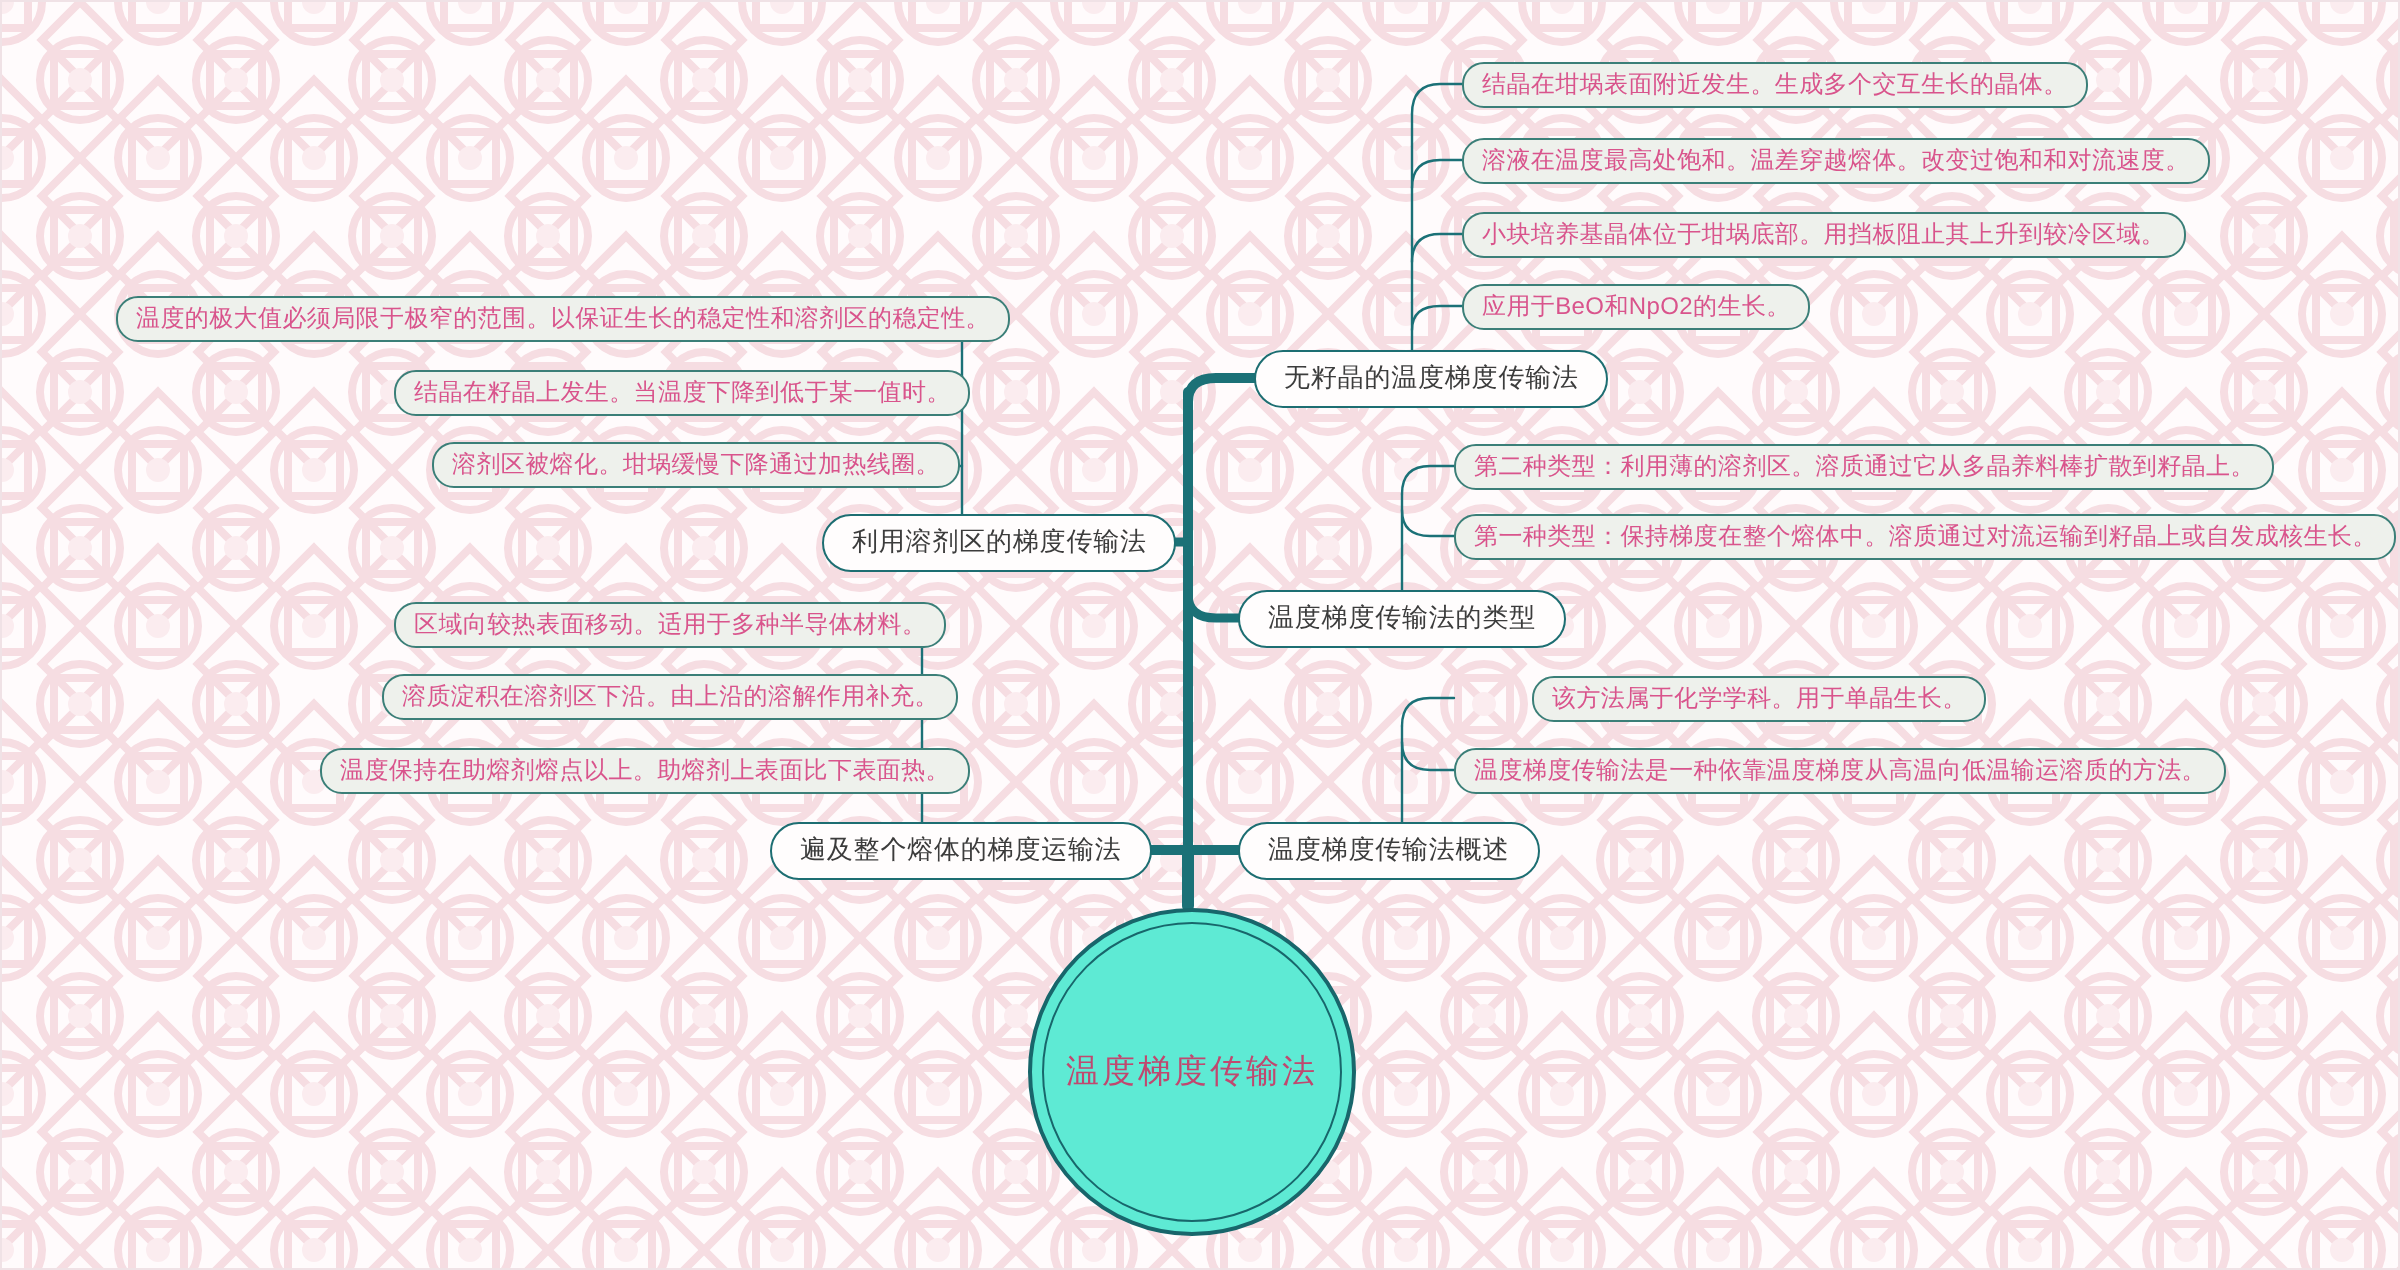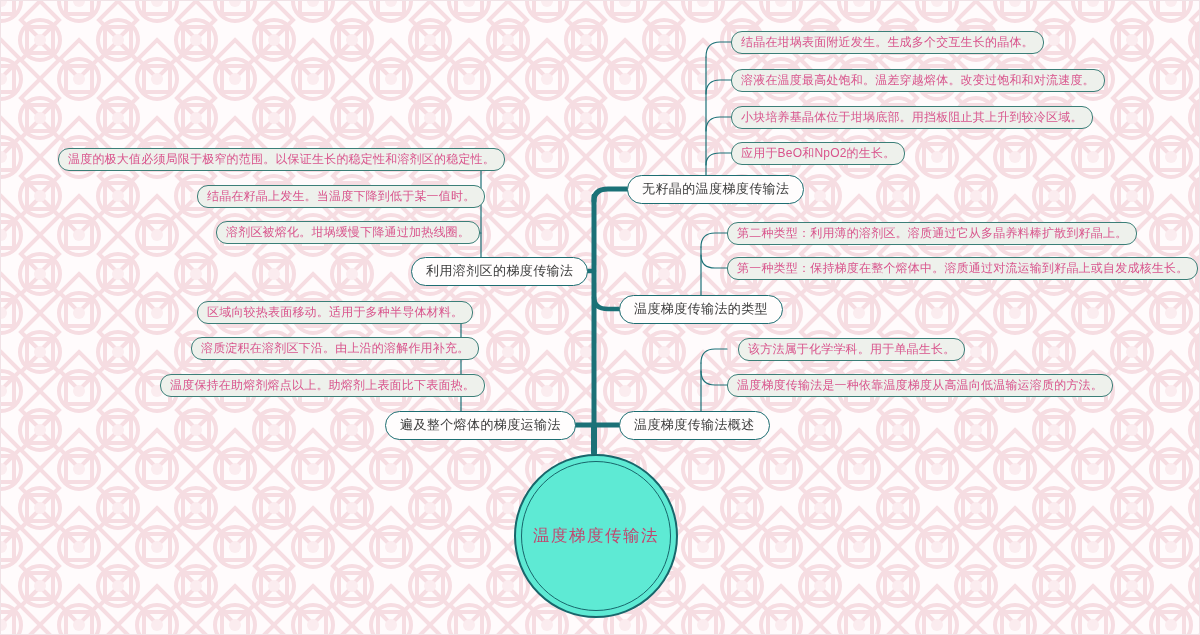--- a/index.html
+++ b/index.html
@@ -202,21 +202,21 @@
   <div class="node leaf" style="left:726px; top:256px;">
     <span>第一种类型：保持梯度在整个熔体中。溶质通过对流运输到籽晶上或自发成核生长。</span>
   </div>
   <div class="node leaf" style="left:726px; top:221px;">
     <span>第二种类型：利用薄的溶剂区。溶质通过它从多晶养料棒扩散到籽晶上。</span>
   </div>
   <div class="node branch" style="left:618px; top:294px;">
     <span>温度梯度传输法的类型</span>
   </div>
 
-  <div class="node leaf" style="left:737px; top:337px;">
+  <div class="node leaf" style="left:765px; top:337px;">
     <span>该方法属于化学学科。用于单晶生长。</span>
   </div>
   <div class="node leaf" style="left:726px; top:373px;">
     <span>温度梯度传输法是一种依靠温度梯度从高温向低温输运溶质的方法。</span>
   </div>
   <div class="node branch" style="left:618px; top:410px;">
     <span>温度梯度传输法概述</span>
   </div>
 
   <div class="node leaf" id="leaf-sz-1" style="left:57px; top:147px;">

